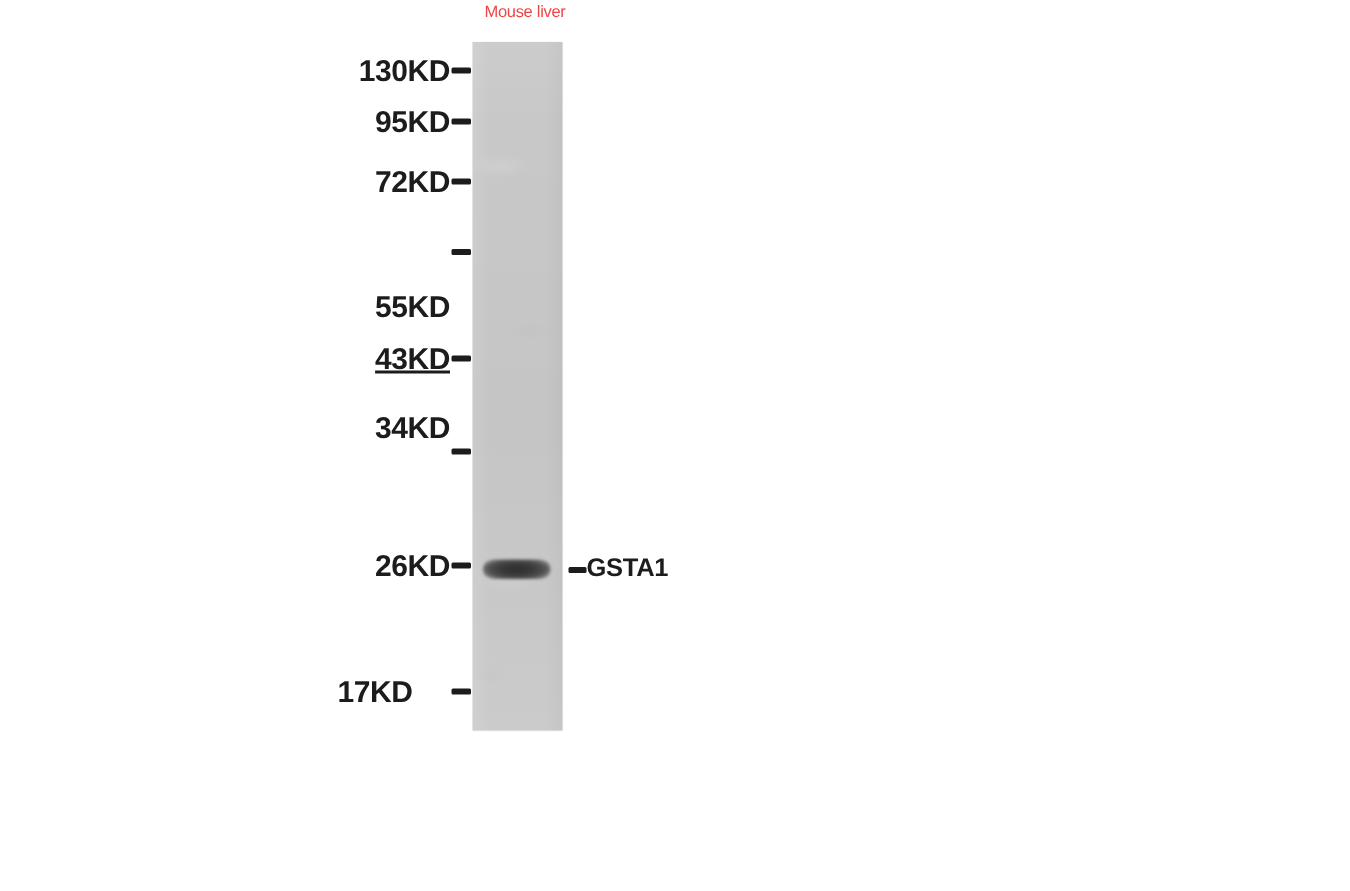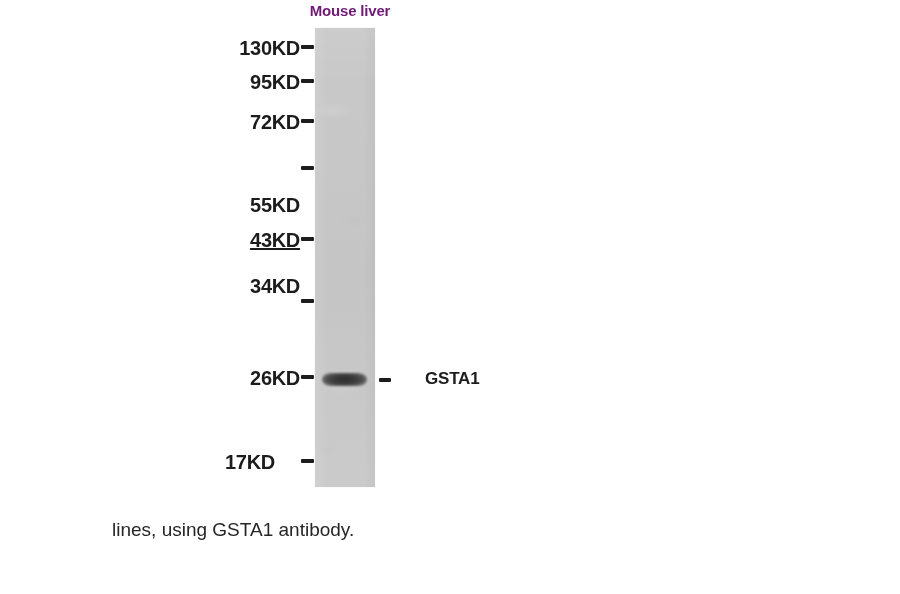--- a/index.html
+++ b/index.html
@@ -24,24 +24,24 @@
     height: 594px;
   }
 
   
   .lane-title {
     position: absolute;
     left: 278px;
     top: 2px;
     width: 144px;
     text-align: center;
-    font-size: 15px;
-    font-weight: bold;
+    font-size: 11px;
+    font-weight: normal;
     letter-spacing: -0.2px;
-    color: #701a75;
+    color: #ef4444;
     white-space: nowrap;
   }
 
   
   .blot-lane {
     position: absolute;
     left: 315px;
     top: 28px;
     width: 60px;
     height: 459px;
@@ -114,21 +114,20 @@
     border-radius: 1px;
   }
   .band-annotation-text {
     position: absolute;
     left: 391px;
     font-size: 17px;
     font-weight: bold;
     color: #1c1c1c;
     white-space: nowrap;
     letter-spacing: -0.2px;
-    margin-left: 34px;
   }
 
   
   .caption {
     position: absolute;
     left: 112px;
     top: 512px;
     width: 720px;
     font-size: 19px;
     line-height: 36px;
@@ -167,16 +166,15 @@
       <div class="marker-tick" style="top: 459px;"></div>
     </div>
 
   <div id="bands">
       <div class="band" style="top: 373px;"></div>
       <div class="band-annotation-tick" style="top: 378px;"></div>
       <div class="band-annotation-text" style="top: 369px;">GSTA1</div>
     </div>
 
   <div class="caption">
-    <span class="caption-line">lines, using GSTA1 antibody.</span>
   </div>
 
 </div>
 
 </body></html>

